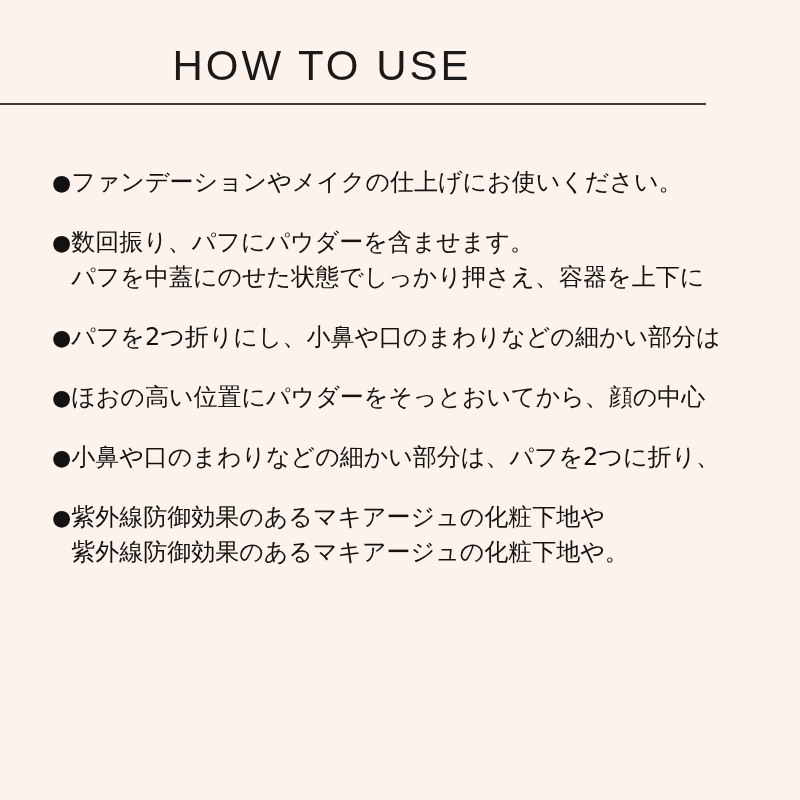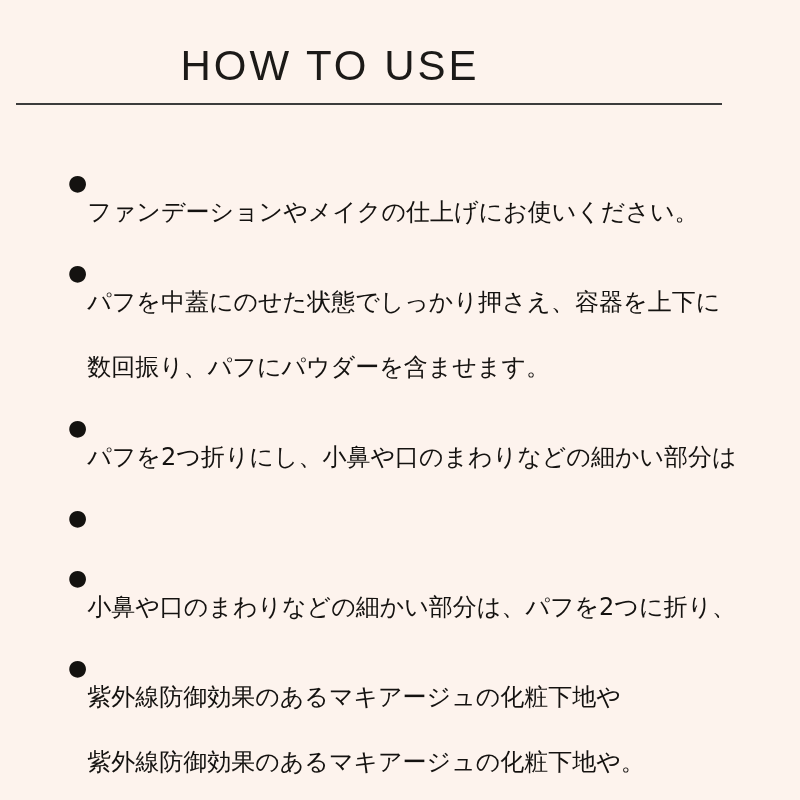--- a/index.html
+++ b/index.html
@@ -11,21 +11,20 @@
     height: 800px;
     background: #FDF3ED;
     color: #1C1A18;
     font-family: "DejaVu Sans", "Liberation Sans", sans-serif;
     overflow: hidden;
   }
   .page {
     width: 644px;
     height: 800px;
     box-sizing: border-box;
-    padding-left: 16px;
   }
   .title {
     margin: 0;
     padding-top: 42px;
     text-align: center;
     font-family: "Liberation Sans", "DejaVu Sans", sans-serif;
     font-weight: 300;
     font-size: 42px;
     line-height: 48px;
     letter-spacing: 3px;
@@ -55,21 +54,20 @@
     flex: 0 0 auto;
     font-size: 22px;
     line-height: 35px;
   }
   .lines {
     flex: 1 1 auto;
     min-width: 0;
   }
   .line {
     white-space: nowrap;
-    margin-top: 30px;
   }
 </style>
 </head>
 <body>
 
 <div class="page">
 
   <h1 class="title">HOW TO USE</h1>
 
   <hr class="rule">
@@ -79,35 +77,36 @@
     <div class="item">
       <span class="bullet">●</span>
       <div class="lines">
         <div class="line">ファンデーションやメイクの仕上げにお使いください。</div>
       </div>
     </div>
 
     <div class="item">
       <span class="bullet">●</span>
       <div class="lines">
+        <div class="line">数回振り、パフにパウダーを含ませます。</div>
         <div class="line">パフを中蓋にのせた状態でしっかり押さえ、容器を上下に</div>
-        <div class="line">数回振り、パフにパウダーを含ませます。</div>
       </div>
     </div>
 
     <div class="item">
       <span class="bullet">●</span>
       <div class="lines">
         <div class="line">パフを2つ折りにし、小鼻や口のまわりなどの細かい部分は</div>
       </div>
     </div>
 
     <div class="item">
       <span class="bullet">●</span>
       <div class="lines">
+        <div class="line">ほおの高い位置にパウダーをそっとおいてから、顔の中心</div>
       </div>
     </div>
 
     <div class="item">
       <span class="bullet">●</span>
       <div class="lines">
         <div class="line">小鼻や口のまわりなどの細かい部分は、パフを2つに折り、</div>
       </div>
     </div>
 

